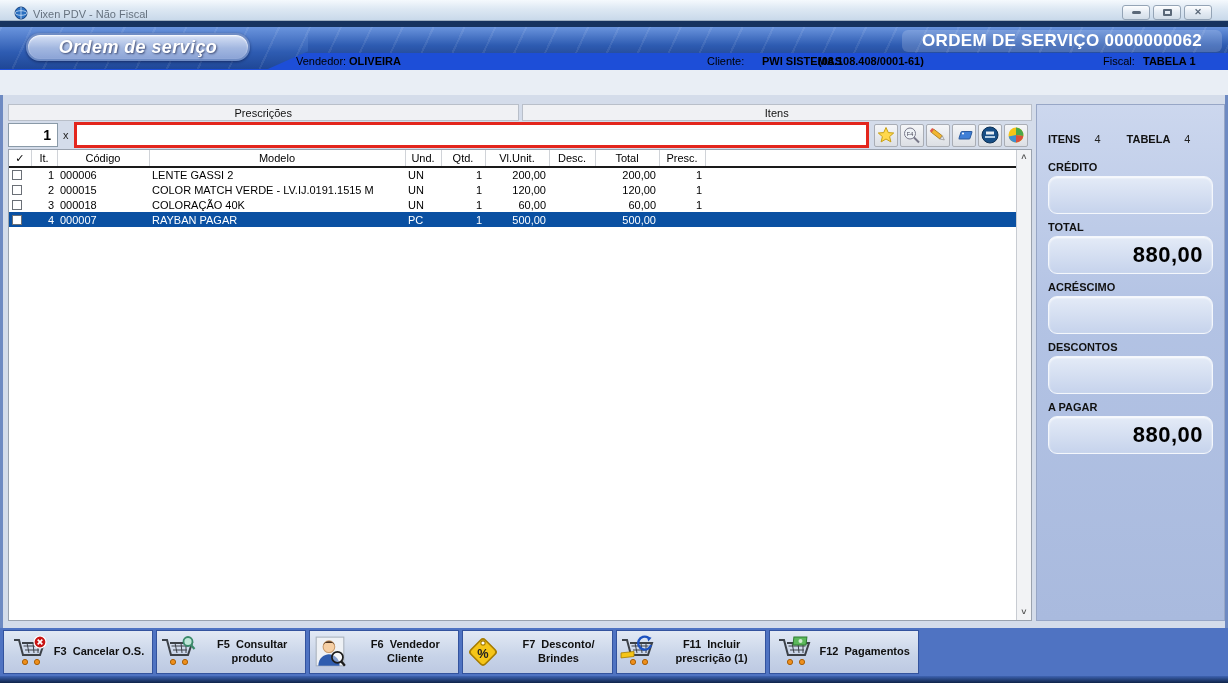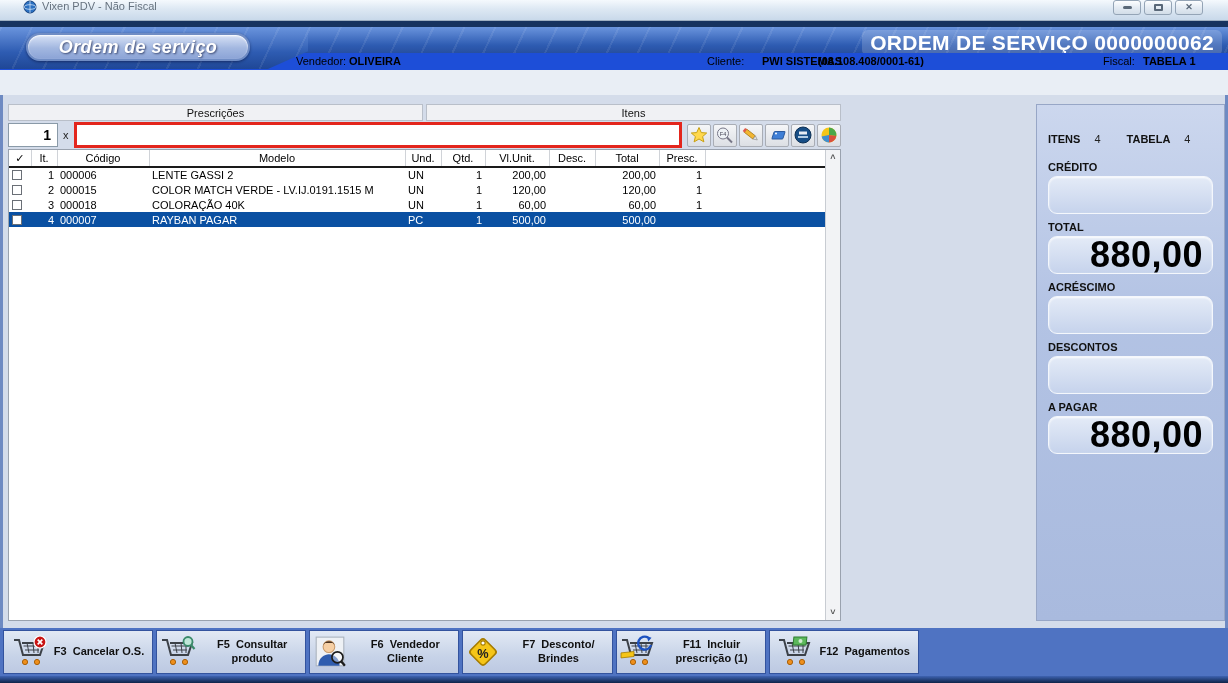--- a/index.html
+++ b/index.html
@@ -3,58 +3,58 @@
 <meta charset="utf-8">
 <style>
   * { margin:0; padding:0; box-sizing:border-box; font-family:"Liberation Sans",sans-serif; }
   html,body { width:1228px; height:683px; overflow:hidden; }
   body { background:#d4dcea; }
   .window { position:relative; width:1228px; height:683px; background:#d4dcea; }
 
   
   .titlebar { position:absolute; top:0; left:0; right:0; height:21px;
     background:linear-gradient(#f5f9fd,#dde8f3 45%,#c9d9ea);
-    border-bottom:1px solid #9eafc2; display:flex; align-items:flex-start; padding:0 23px; }
+    border-bottom:1px solid #9eafc2; display:flex; align-items:flex-end; padding:0 14px; }
   .titlebar .title { font-size:11px; color:#66727f; margin-left:5px; }
   .win-controls { margin-left:auto; display:flex; gap:3px; padding-right:2px; }
   .win-btn { width:28px; height:15px; border:1px solid #94a4b6; border-radius:3px;
     background:linear-gradient(#fdfeff,#e4ebf3 50%,#d2dde8); display:flex;
     align-items:center; justify-content:center; cursor:pointer; }
   .glyph-min { width:9px; height:3px; background:#5a6878; border-radius:2px; }
   .glyph-max { width:9px; height:7px; border:2px solid #5a6878; border-radius:1px; }
   .glyph-close { font-size:9px; font-weight:bold; color:#5a6878; line-height:1; }
 
   .navy-strip { position:absolute; top:21px; left:0; right:0; height:6px; background:#17335f; }
 
   
   .header { position:absolute; top:27px; left:0; right:0; height:68px; background:#e9eef5; }
   .blue-band { position:absolute; top:0; left:0; right:0; height:26px;
     background:repeating-linear-gradient(115deg, rgba(255,255,255,.08) 0 2px, transparent 2px 28px),
       linear-gradient(180deg,#6a94dd,#2e5cb2 70%,#274fa0); }
-  .order-no { position:absolute; top:3px; right:6px; font-size:21px; font-weight:bold;
-    color:#fff; background:rgba(255,255,255,.17); padding:1px 8px; letter-spacing:.3px;border-radius:6px; }
+  .order-no { position:absolute; top:3px; right:6px; font-size:17px; font-weight:bold;
+    color:#fff; background:rgba(255,255,255,.17); padding:1px 20px; letter-spacing:.3px;border-radius:6px; }
   .info-strip { position:absolute; top:26px; left:0; right:0; height:17px; background:#1d4ed8; }
   .info-strip span { position:absolute; top:2px; font-size:11px; color:#000; white-space:nowrap; }
   .val { font-weight:bold; }
   .cnpj { color:#e02020; font-weight:bold; }
   .wedge { position:absolute; top:0; left:0; width:308px; height:42px;
     background:repeating-linear-gradient(115deg, rgba(255,255,255,.08) 0 2px, transparent 2px 28px),
       linear-gradient(180deg,#6a94dd,#2e5cb2 60%,#1f4796);
     clip-path:polygon(0 0,100% 0,100% 58%,87% 100%,0 100%); }
   .pill { position:absolute; top:6px; left:26px; width:224px; height:28px; border-radius:15px;
     background:linear-gradient(180deg,#d8e2f6,#a2b7e0 55%,#8ba3d6);
     border:2px solid #6f8cc4; box-shadow:0 1px 3px rgba(0,0,30,.45), inset 0 1px 2px #fff;
     display:flex; align-items:center; justify-content:center; }
   .pill span { font-size:18px; font-style:italic; font-weight:bold; color:#fff;
     text-shadow:1px 1px 2px rgba(10,20,60,.65); letter-spacing:.4px; }
 
   
   .main { position:absolute; top:95px; left:0; right:0; height:533px; background:#d4dcea;
     border-left:3px solid #6e8ac2; border-right:3px solid #6e8ac2; }
-  .left-region { position:absolute; left:5px; top:9px; width:833px; height:517px; }
+  .left-region { position:absolute; left:5px; top:9px; width:1024px; height:517px; }
   .tabs { display:flex; height:17px; gap:3px; }
   .tab { flex:1; background:#f0f1f4; border:1px solid #b9bfc9; font-size:11px;
     display:flex; align-items:center; justify-content:center; color:#111; cursor:pointer; }
 
   .entry-row { position:absolute; top:17px; left:0; right:0; height:28px;
     display:flex; align-items:center; }
   .qty-input { width:50px; height:24px; border:1px solid #8a9aa8; font-size:14px;
     font-weight:bold; text-align:right; padding-right:6px; background:#fff; }
   .times { font-size:11px; margin:0 5px; color:#222; }
   .barcode-input { width:795px; height:26px; border:3px solid #e3261d; background:#fff;
@@ -86,21 +86,21 @@
     background:linear-gradient(180deg,#ccd7ee,#b3c3e4 40%,#a9bade);
     border:1px solid #97a6c6; padding:8px 11px; }
   .pv-top { display:flex; align-items:center; font-size:11px; margin:20px 0 16px; color:#222; }
   .plabel { font-size:11px; font-weight:bold; color:#111; }
   .pv-top .pval { margin:0 26px 0 14px; }
   .pfield { margin-bottom:7px; }
   .pfield .plabel { display:block; margin-bottom:3px; }
   .pbox { height:38px; border:1px solid #f4f7fc; border-radius:9px;
     background:linear-gradient(180deg,#e4ebf7,#c6d3ec); display:flex; align-items:center;
     justify-content:flex-end; padding:0 9px; box-shadow:inset 0 1px 2px rgba(255,255,255,.9); }
-  .pbox .pvalue { font-size:36px; font-weight:bold; color:#000; letter-spacing:.5px; }
+  .pbox .pvalue { font-size:22px; font-weight:bold; color:#000; letter-spacing:.5px; }
 
   
   .fnbar { position:absolute; left:0; right:0; top:628px; height:48px;
     background:#4f73c2; display:grid; grid-template-columns:repeat(8,1fr);
     gap:3px; padding:2px 3px; }
   .fbtn { background:linear-gradient(180deg,#e2e9f4,#c7d3e8 60%,#bdc9e2);
     border:1px solid #33539e; display:flex; align-items:center; justify-content:center;
     gap:6px; font-size:11px; font-weight:bold; color:#101010; cursor:pointer;
     padding:0 3px; text-align:center; line-height:1.25; }
   .ficon { position:relative; flex:0 0 auto; width:36px; height:34px; }

